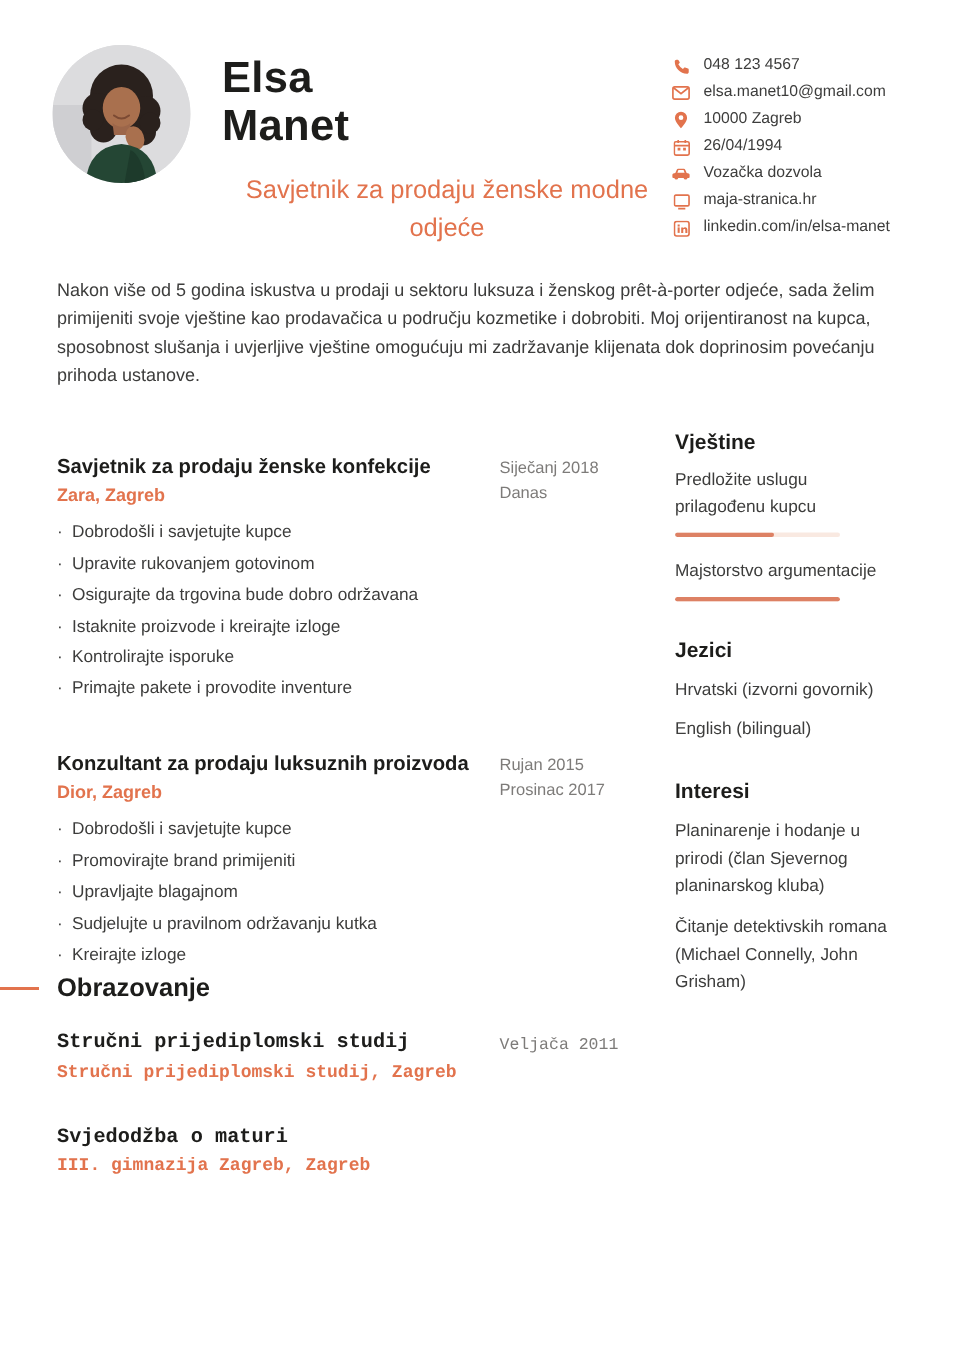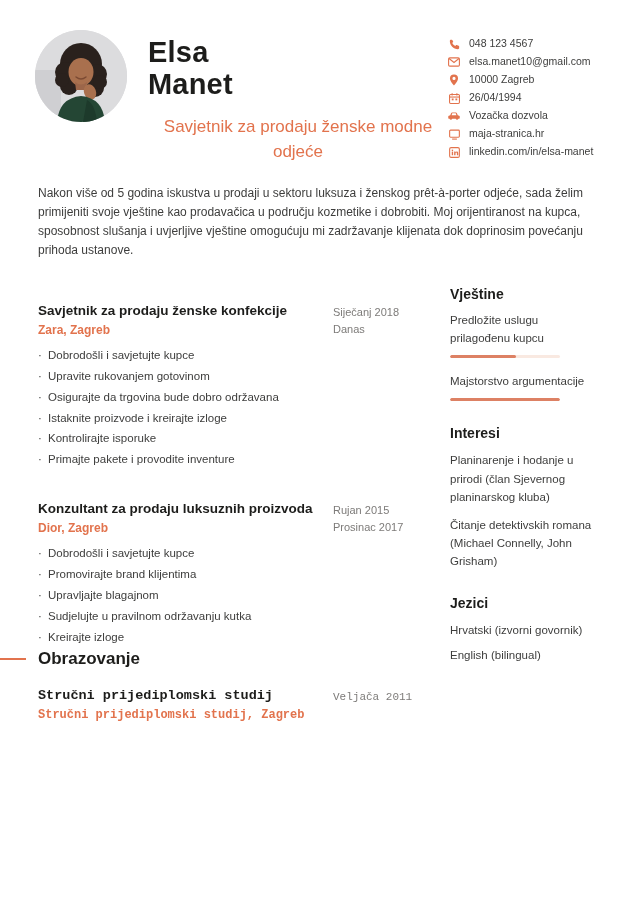--- a/index.html
+++ b/index.html
@@ -237,21 +237,21 @@
             <div>Prosinac 2017</div>
           </div>
         </div>
         <div class="bullets">
           <div class="bullet">
               <span class="dot">·</span>
               <span>Dobrodošli i savjetujte kupce</span>
             </div>
           <div class="bullet">
               <span class="dot">·</span>
-              <span>Promovirajte brand klijentima</span>
+              <span>Promovirajte brand primijeniti</span>
             </div>
           <div class="bullet">
               <span class="dot">·</span>
               <span>Upravljajte blagajnom</span>
             </div>
           <div class="bullet">
               <span class="dot">·</span>
               <span>Sudjelujte u pravilnom održavanju kutka</span>
             </div>
           <div class="bullet">
@@ -272,20 +272,31 @@
             <div class="entry-titles">
               <div class="entry-title">Stručni prijediplomski studij</div>
               <div class="entry-org">Stručni prijediplomski studij, Zagreb</div>
             </div>
             <div class="entry-dates">
               <div>Veljača 2011</div>
             </div>
           </div>
         </div>
 
+        <div class="edu-entry">
+          <div class="entry-head">
+            <div class="entry-titles">
+              <div class="entry-title">Svjedodžba o maturi</div>
+              <div class="entry-org">III. gimnazija Zagreb, Zagreb</div>
+            </div>
+            <div class="entry-dates">
+              <div></div>
+            </div>
+          </div>
+        </div>
       </div>
 
     </div>
 
     <div class="side-col">
 
       <h3 class="side-heading">Vještine</h3>
 
       <div class="skill">
         <div class="skill-label">Predložite uslugu prilagođenu kupcu</div>
@@ -296,27 +307,27 @@
 
 
       <div class="skill">
         <div class="skill-label">Majstorstvo argumentacije</div>
         <div class="skill-bar">
           <div class="skill-fill" style="width:100%"></div>
         </div>
       </div>
 
       <div class="side-section">
+        <h3 class="side-heading">Jezici</h3>
+        <div class="side-line">Hrvatski (izvorni govornik)</div>
+        <div class="side-line">English (bilingual)</div>
+      </div>
+
+      <div class="side-section">
         <h3 class="side-heading">Interesi</h3>
         <div class="side-para">Planinarenje i hodanje u prirodi (član Sjevernog planinarskog kluba)</div>
         <div class="side-para">Čitanje detektivskih romana (Michael Connelly, John Grisham)</div>
       </div>
 
-      <div class="side-section">
-        <h3 class="side-heading">Jezici</h3>
-        <div class="side-line">Hrvatski (izvorni govornik)</div>
-        <div class="side-line">English (bilingual)</div>
-      </div>
-
     </div>
   </div>
 
 </div>
 
 </body></html>

